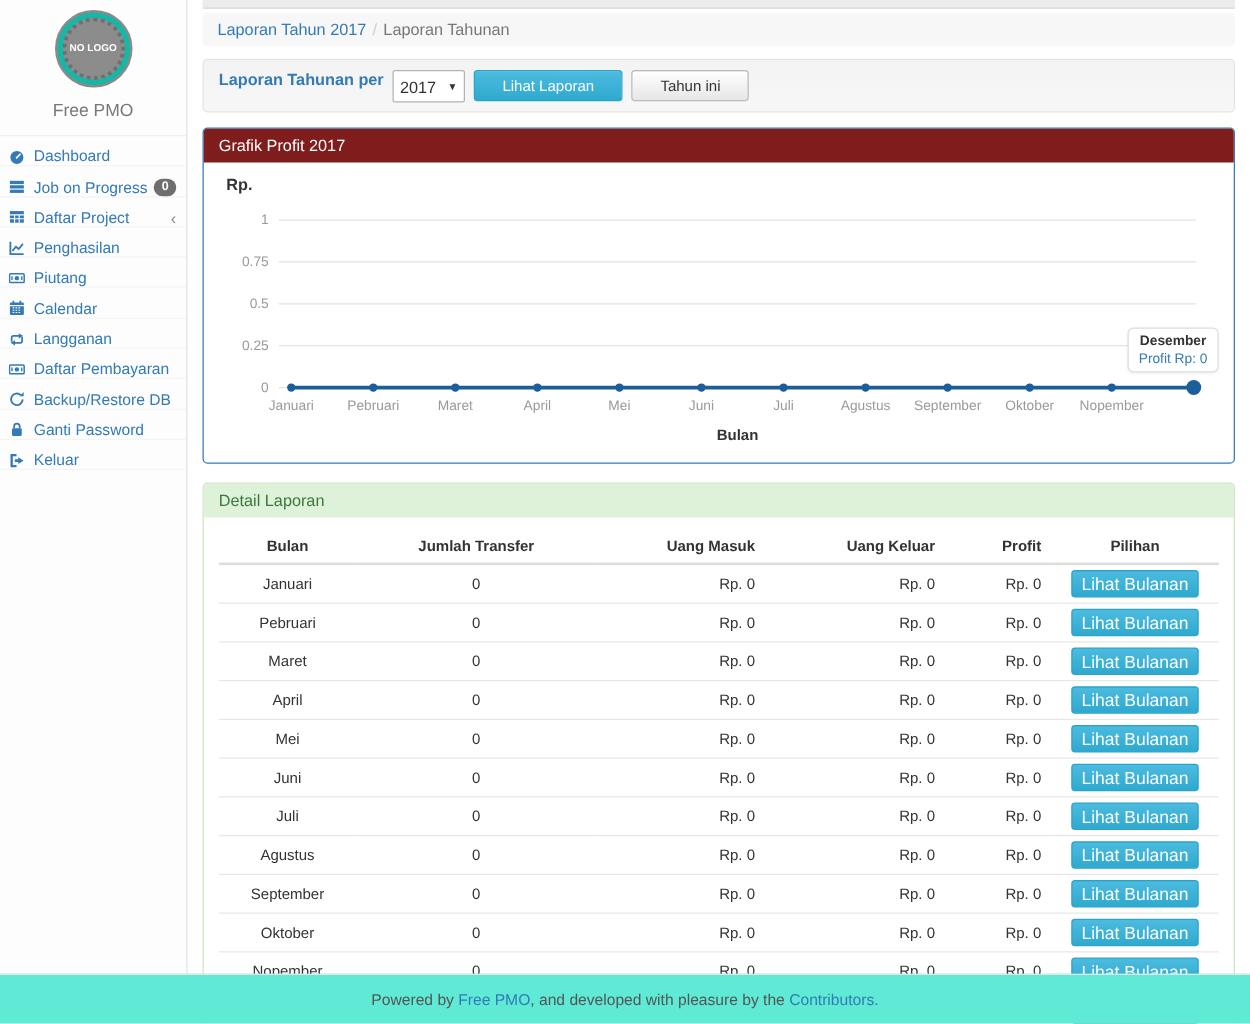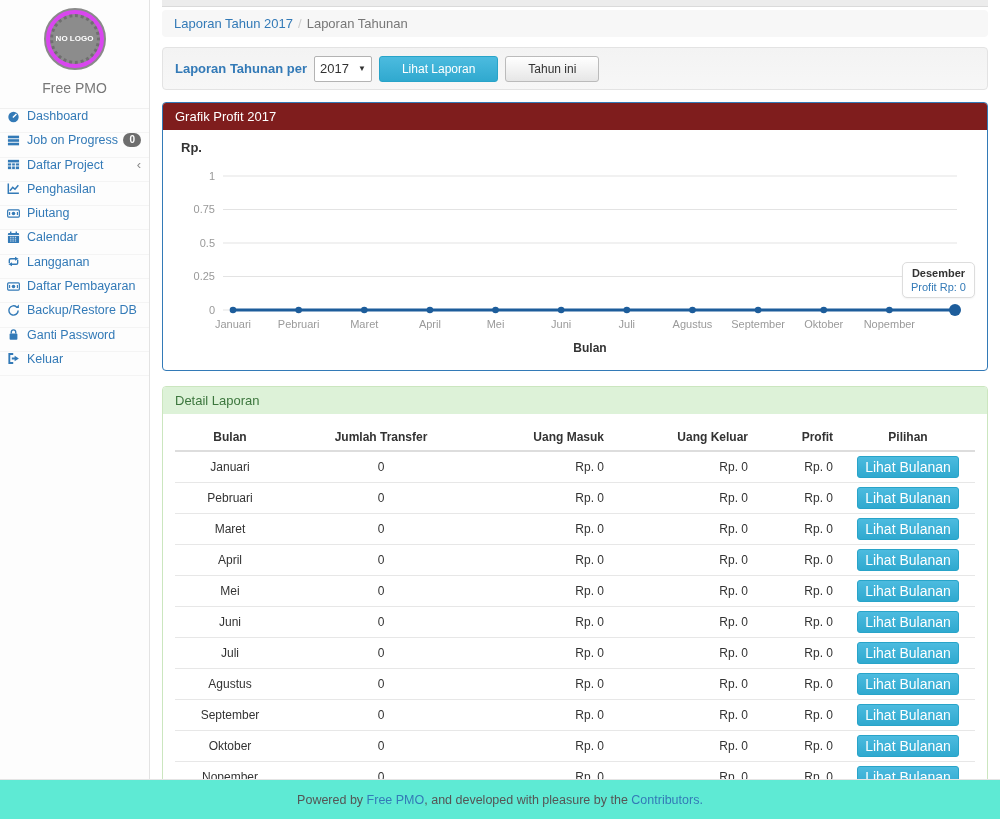--- a/index.html
+++ b/index.html
@@ -10,31 +10,31 @@
   }
   
   .sidebar {
     position:absolute; left:0; top:0; width:150px; height:779px;
     background:#fdfdfd; border-right:1px solid #e3e3e3;
   }
   .logo-box { text-align:center; padding-top:8px; }
   .logo-outer {
     width:62px; height:62px; margin:0 auto; border-radius:50%;
     border:2px solid #8a8a8a; display:flex; align-items:center; justify-content:center;
-    background:#d946ef;
+    background:#14b8a6;
   }
   .logo-inner {
     width:50px; height:50px; border-radius:50%; background:#8c8c8c;
     border:3px dotted #6f6f6f; display:flex; align-items:center; justify-content:center;
     color:#fff; font-size:8px; font-weight:bold; text-align:center; line-height:1.2;
   }
   .brand { color:#777; font-size:14px; margin:10px 0 12px; text-align:center; }
   .side-menu { border-top:1px solid #f0f0f0; }
   .side-item {
-    display:flex; align-items:flex-start; height:24.3px; padding:0 8px 0 7px;
+    display:flex; align-items:flex-end; height:24.3px; padding:0 8px 0 7px;
     border-bottom:1px solid #f4f4f4; color:#337ab7; cursor:pointer; font-size:12.5px;
   }
   .s-icon { width:15px; height:14px; margin-right:5px; display:inline-flex; align-items:center; }
   .s-icon svg { width:13px; height:13px; }
   .s-label { white-space:nowrap; }
   .s-badge {
     margin-left:auto; background:#6e6e6e; color:#fff; font-size:10px; font-weight:bold;
     border-radius:9px; padding:1px 6px; line-height:12px;
   }
   .s-chevron { margin-left:auto; color:#888; font-size:13px; line-height:1; }
@@ -42,21 +42,21 @@
   .main { position:absolute; left:150px; top:0; width:850px; padding:0 12px; }
   .navbar-sliver { height:7px; background:#ececec; border-bottom:1px solid #dadada; margin:0 0 3px 0; }
   .breadcrumb {
     background:#f7f7f7; border-radius:4px; padding:6px 12px; font-size:13px; color:#777;
   }
   .breadcrumb a { color:#337ab7; text-decoration:none; }
   .crumb-sep { color:#ccc; margin:0 5px; }
   
   .well {
     margin-top:10px; background:linear-gradient(#f3f3f3,#f7f7f7); border:1px solid #e3e3e3;
-    border-radius:4px; padding:8px 12px; display:flex; align-items:center; gap:7px; height:43px;
+    border-radius:4px; padding:8px 12px; display:flex; gap:7px; height:43px;
   }
   .filter-label { color:#337ab7; font-weight:bold; font-size:13px; }
   .fake-select {
     background:#fff; border:1px solid #b3b3b3; border-radius:2px; height:26px; width:58px;
     display:inline-flex; align-items:center; justify-content:space-between; padding:0 5px;
     font-size:13px; color:#333; cursor:pointer;
   }
   .fake-select .caret { font-size:8px; color:#333; }
   .btn { border-radius:3px; font-size:12px; padding:5px 22px; cursor:pointer; border:1px solid transparent; }
   .btn-info {

